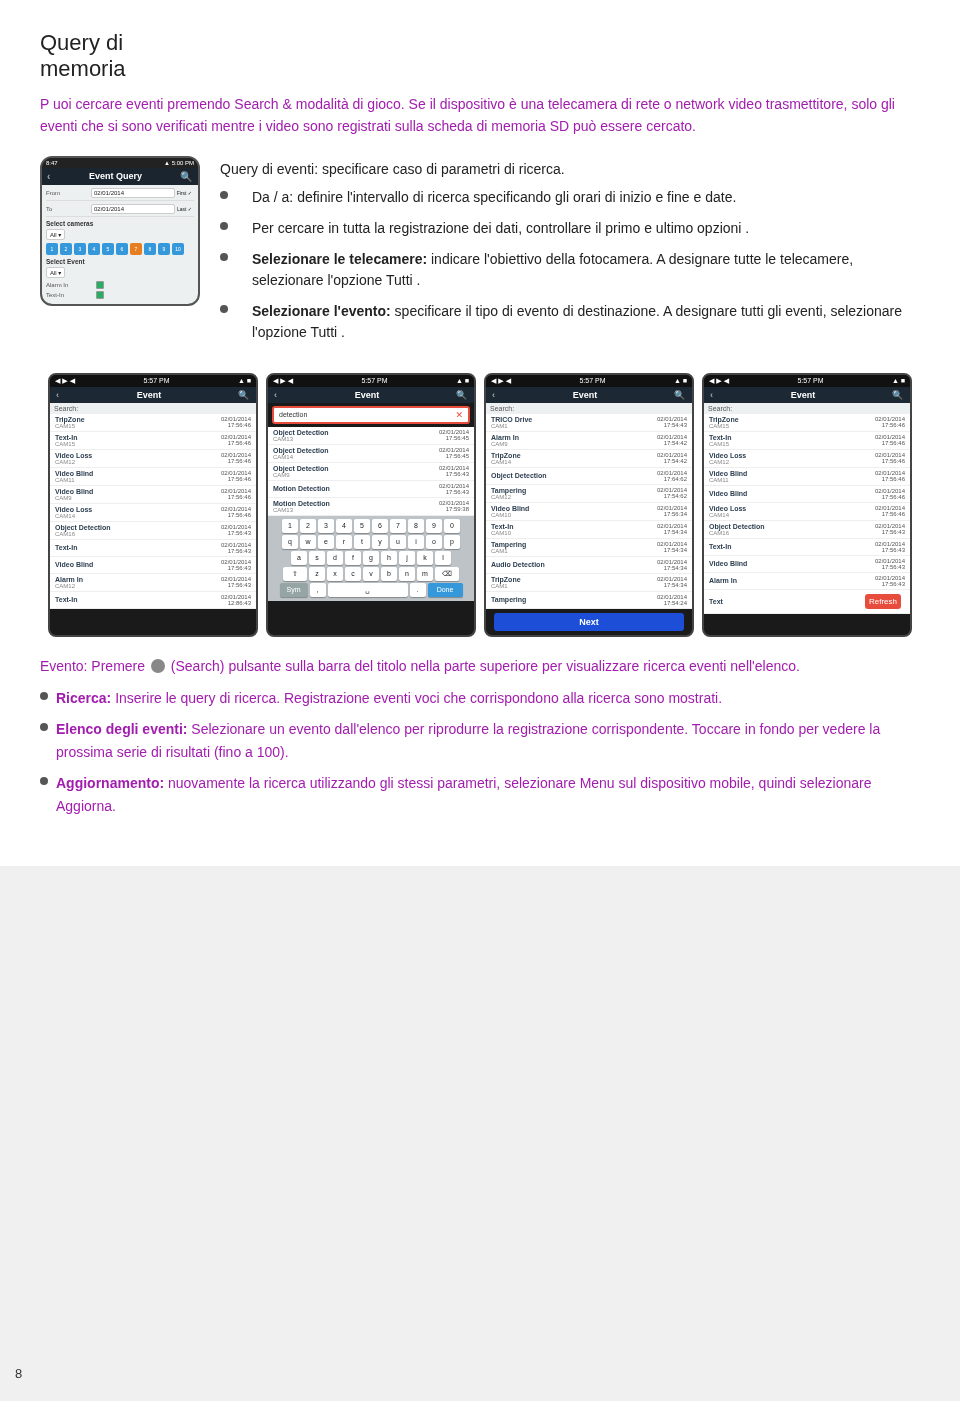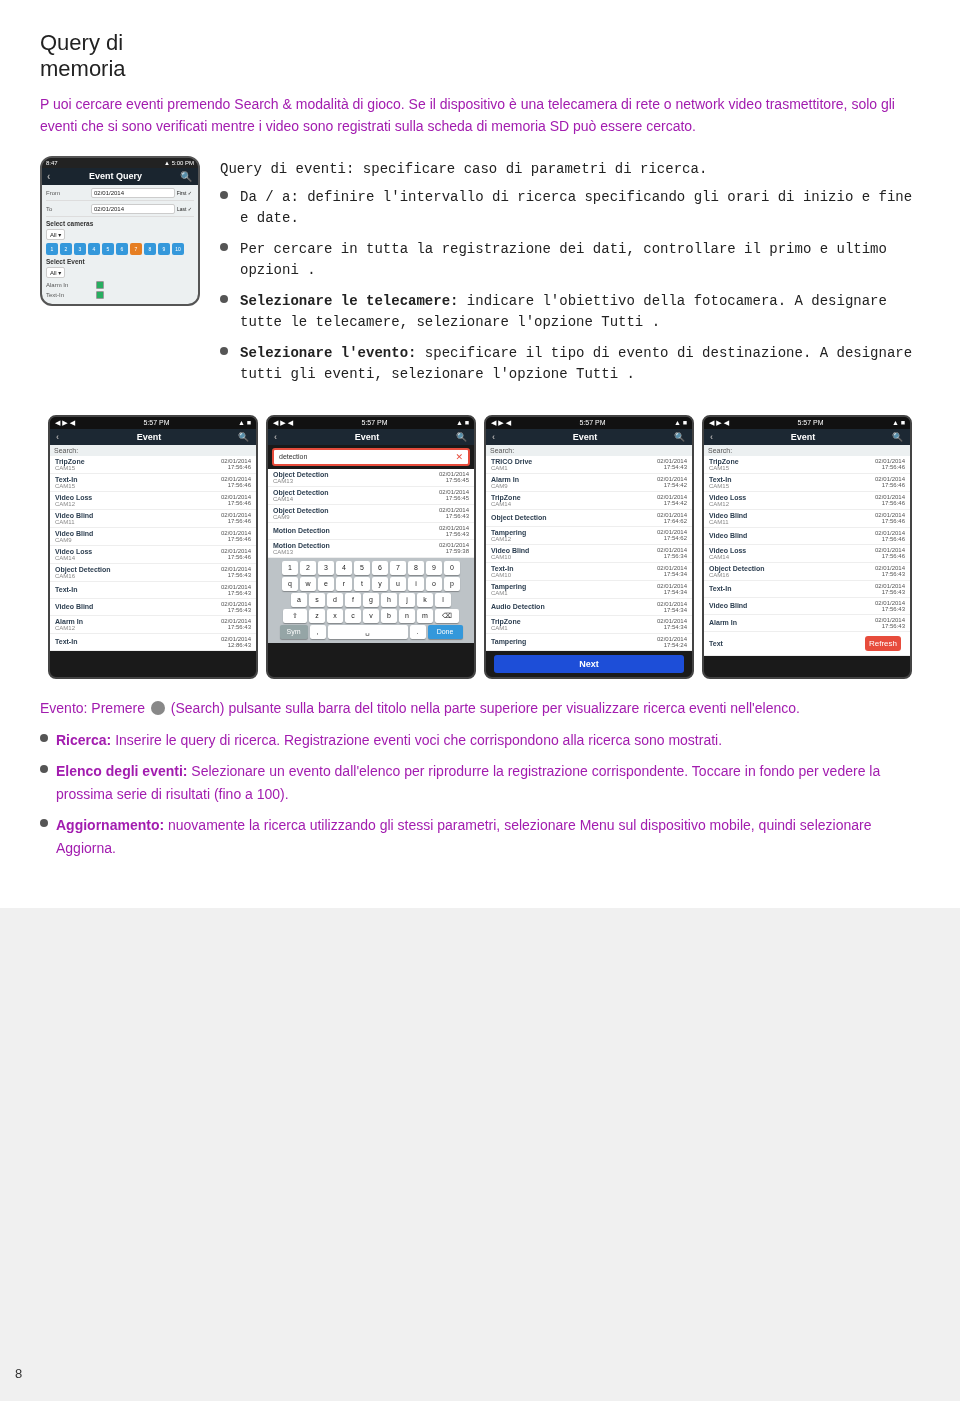--- a/index.html
+++ b/index.html
@@ -166,25 +166,24 @@
       background: #fff;
       border-radius: 1px;
     }
     .alarm-check.checked {
       background: #27ae60;
     }
     
     .bullet-list {
       flex: 1;
       padding-top: 5px;
-      font-family: Liberation Mono, monospace;
     }
     .bullet-item {
       display: flex;
-      gap: 12px;
+      gap: 24px;
       margin-bottom: 10px;
       font-size: 14px;
       line-height: 1.5;
       color: #222;
     }
     .bullet-dot {
       flex: 0 0 8px;
       margin-top: 4px;
       width: 8px;
       height: 8px;

